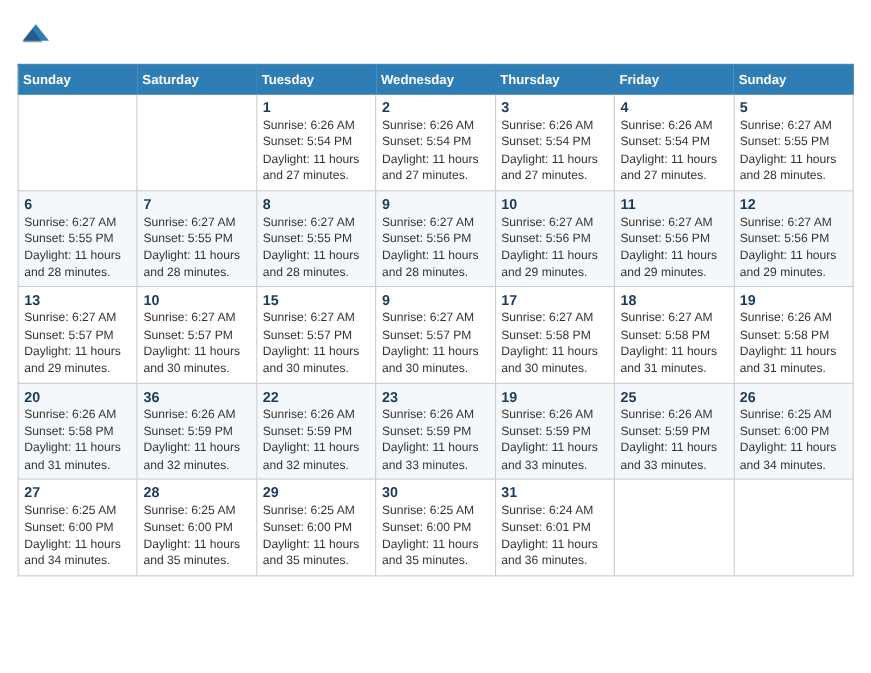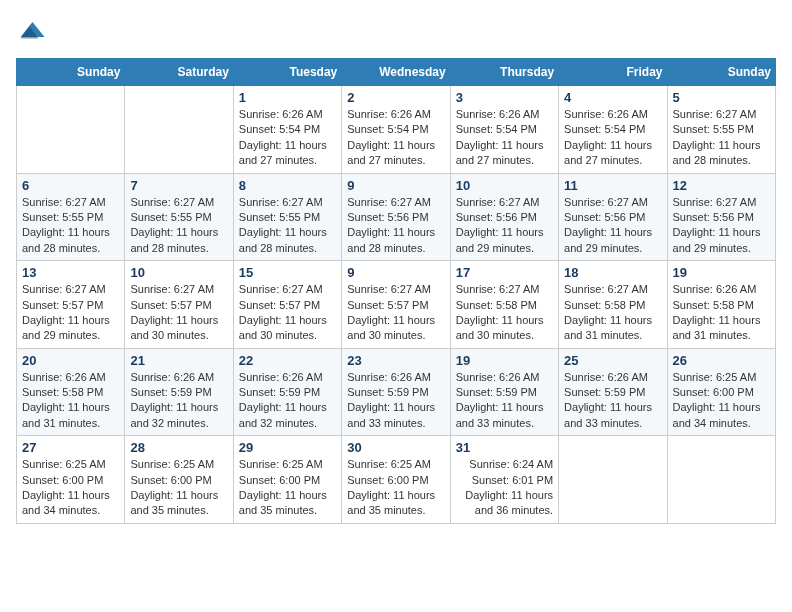--- a/index.html
+++ b/index.html
@@ -49,21 +49,21 @@
     }
     .calendar {
       width: 100%;
       border-collapse: collapse;
       font-size: 11px;
     }
     .calendar th {
       background: #2e7db5;
       color: #fff;
       padding: 6px 4px;
-      text-align: right;
+      text-align: left;
       font-size: 12px;
       font-weight: bold;
       border: 1px solid #2e7db5;
     }
     .calendar td {
       vertical-align: top;
       border: 1px solid #ccc;
       padding: 4px 5px;
       width: calc(100% / 7);
       min-height: 80px;
@@ -244,21 +244,21 @@
         </td>
       </tr>
       <tr>
         <td>
           <span class="day-number">20</span>
           <div class="day-info" style="white-space: pre-line;">Sunrise: 6:26 AM
 Sunset: 5:58 PM
 Daylight: 11 hours and 31 minutes.</div>
         </td>
         <td>
-          <span class="day-number">21</span>
+          <span class="day-number">36</span>
           <div class="day-info" style="white-space: pre-line;">Sunrise: 6:26 AM
 Sunset: 5:59 PM
 Daylight: 11 hours and 32 minutes.</div>
         </td>
         <td>
           <span class="day-number">22</span>
           <div class="day-info" style="white-space: pre-line;">Sunrise: 6:26 AM
 Sunset: 5:59 PM
 Daylight: 11 hours and 32 minutes.</div>
         </td>
@@ -307,21 +307,21 @@
 Daylight: 11 hours and 35 minutes.</div>
         </td>
         <td>
           <span class="day-number">30</span>
           <div class="day-info" style="white-space: pre-line;">Sunrise: 6:25 AM
 Sunset: 6:00 PM
 Daylight: 11 hours and 35 minutes.</div>
         </td>
         <td>
           <span class="day-number">31</span>
-          <div class="day-info" style="white-space: pre-line; text-align: right;">Sunrise: 6:24 AM
+          <div class="day-info" style="white-space: pre-line;">Sunrise: 6:24 AM
 Sunset: 6:01 PM
 Daylight: 11 hours and 36 minutes.</div>
         </td>
         <td class="empty-cell"></td>
         <td class="empty-cell"></td>
       </tr>
     </tbody>
 </table>
 
 </body></html>

